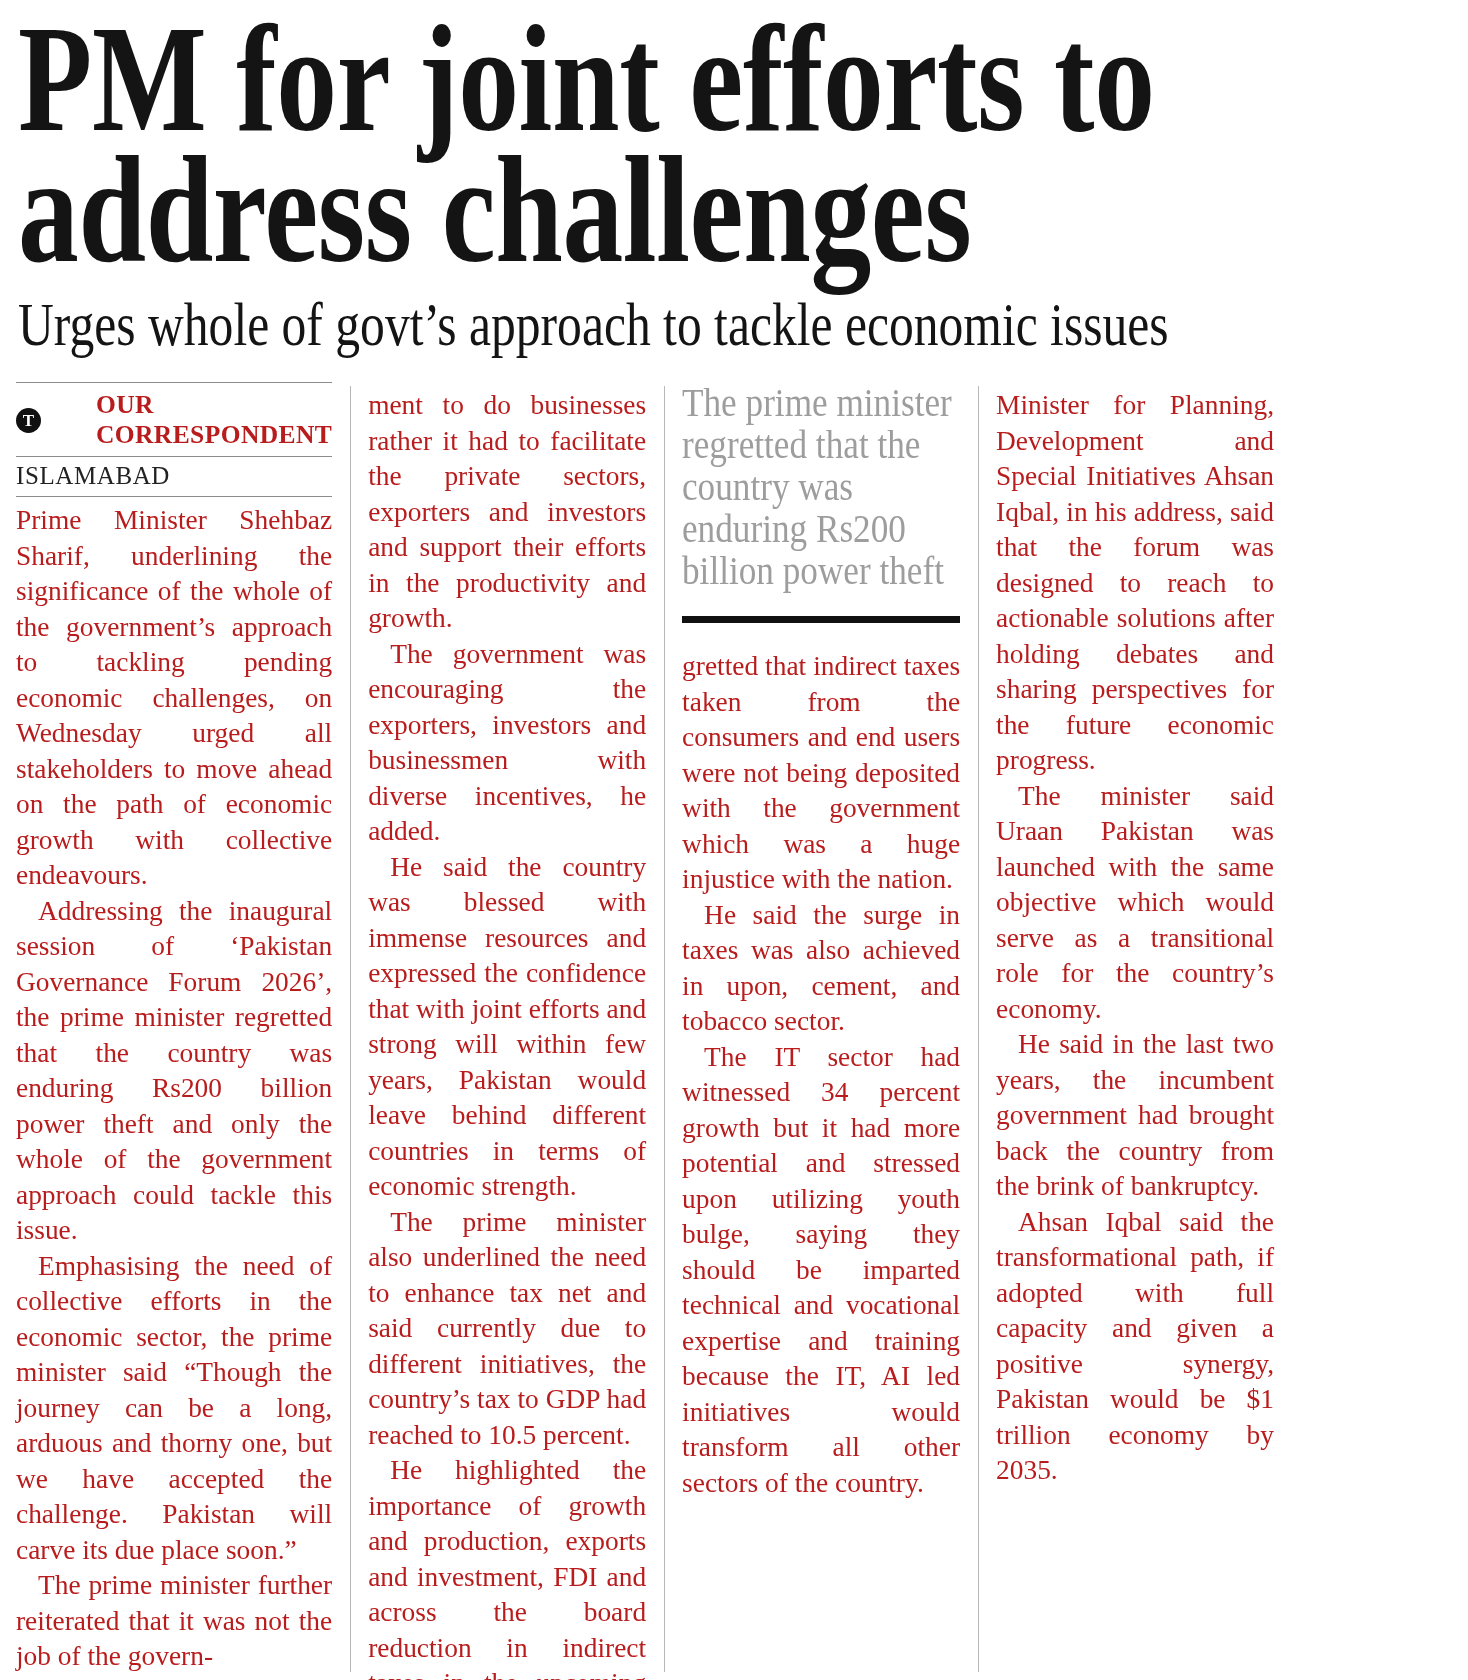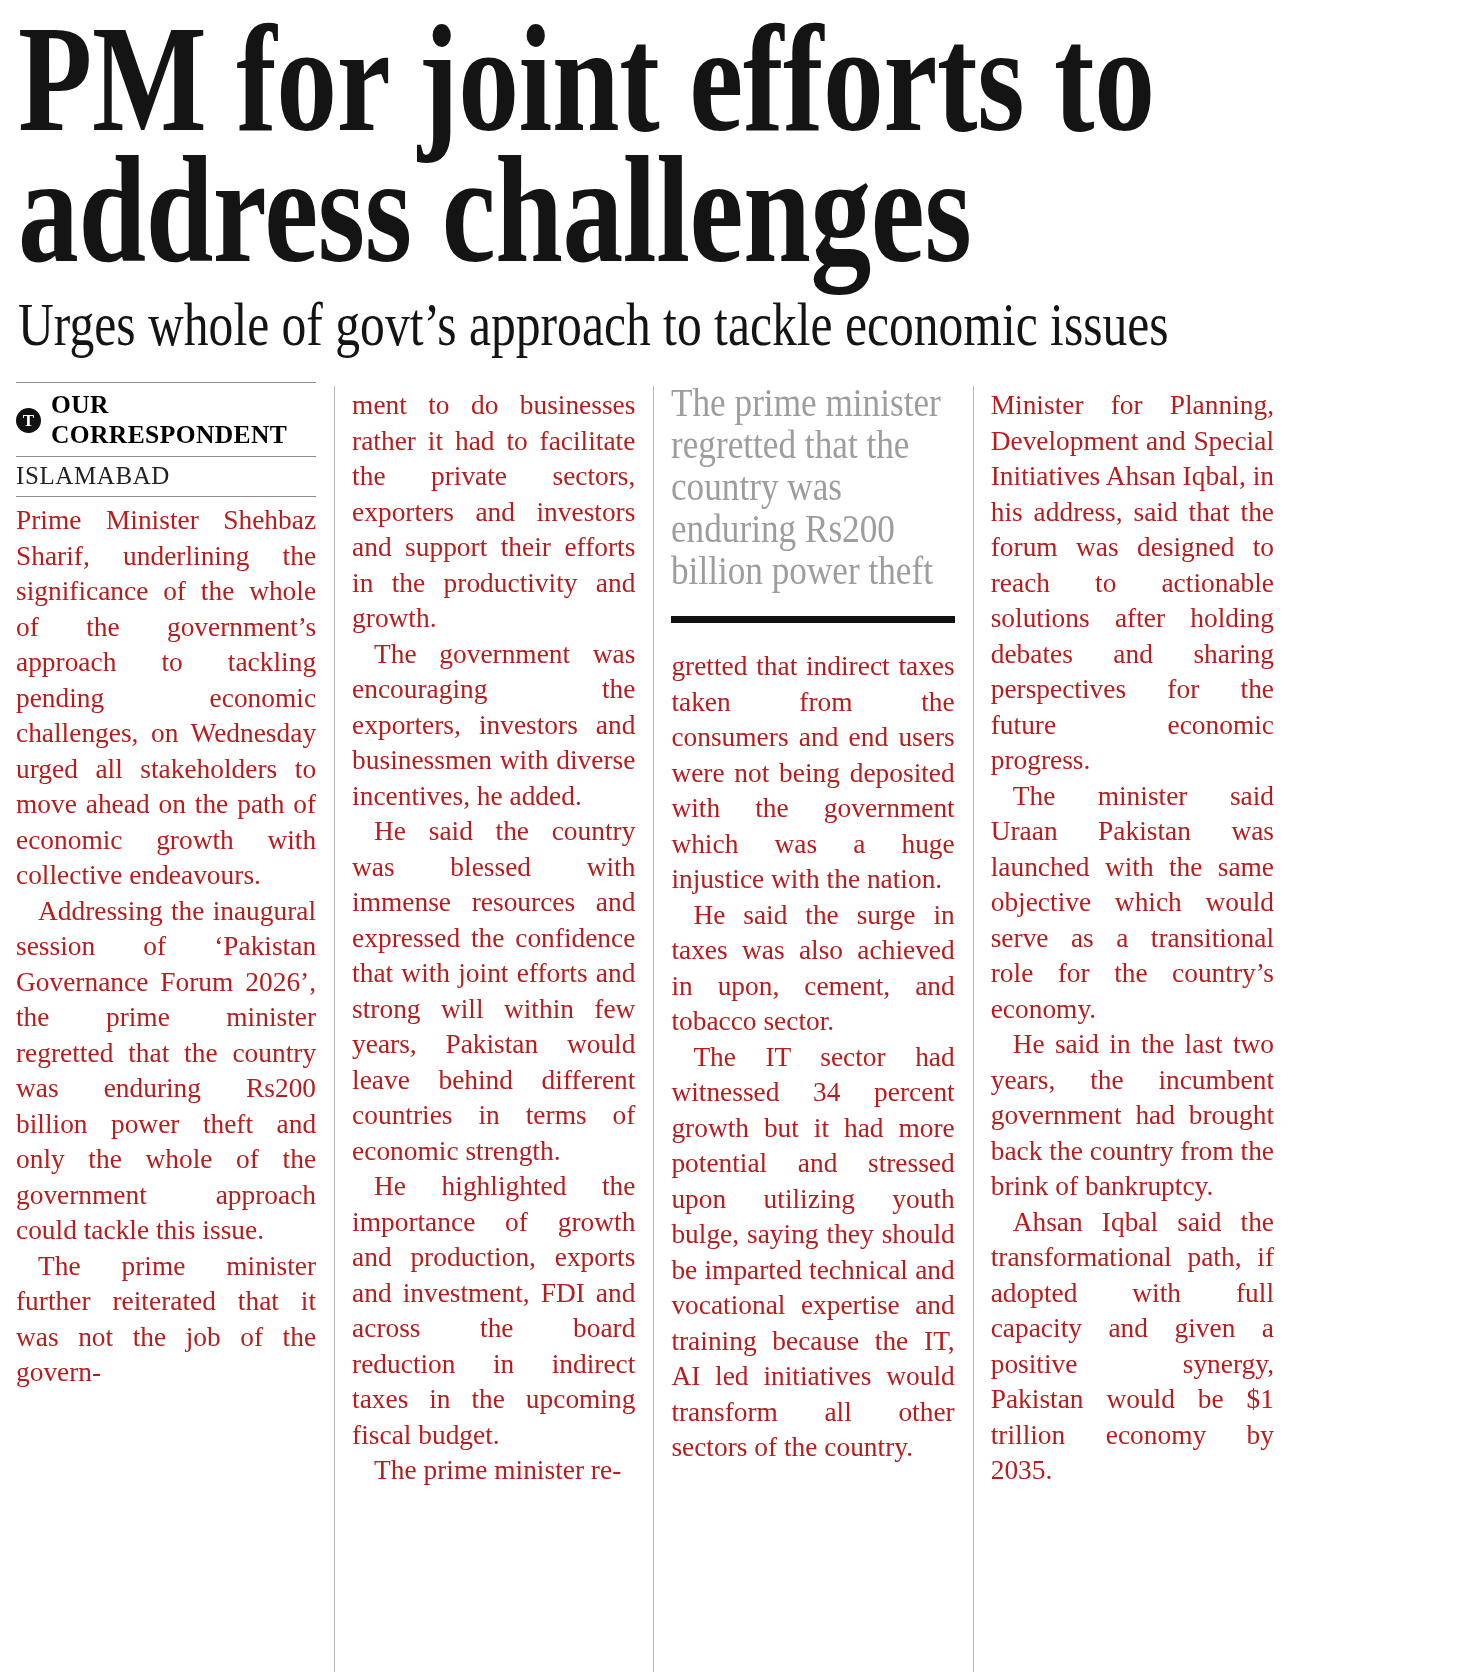--- a/index.html
+++ b/index.html
@@ -117,21 +117,22 @@
     font-weight: 700;
     font-size: 17px;
     line-height: 1;
     flex: 0 0 auto;
   }
   .byline-name {
     font-family: "Liberation Serif", "DejaVu Serif", serif;
     font-weight: 700;
     font-size: 25.5px;
     letter-spacing: 0.4px;
-    color: #000000;
+    color: #b91c1c;
+    margin-left: 45px;
   }
   .dateline {
     font-family: "Liberation Serif", "DejaVu Serif", serif;
     font-size: 25px;
     letter-spacing: 0.6px;
     color: #222222;
     padding: 5px 0 6px 0;
   }
 
   
@@ -193,30 +194,32 @@
           <span class="logo-mark">T</span>
           <span class="byline-name">OUR CORRESPONDENT</span>
         </div>
         <div class="rule-bottom"></div>
         <div class="dateline">ISLAMABAD</div>
         <div class="rule-bottom-thin"></div>
       </div>
       <div class="body">
         <p>Prime Minister Shehbaz Sharif, underlining the significance of the whole of the government’s approach to tackling pending economic challenges, on Wednesday urged all stakeholders to move ahead on the path of economic growth with collective endeavours.</p>
         <p>Addressing the inaugural session of ‘Pakistan Governance Forum 2026’, the prime minister regretted that the country was enduring Rs200 billion power theft and only the whole of the government approach could tackle this issue.</p>
+        <p>Emphasising the need of collective efforts in the economic sector, the prime minister said “Though the journey can be a long, arduous and thorny one, but we have accepted the challenge. Pakistan will carve its due place soon.”</p>
         <p>The prime minister further reiterated that it was not the job of the govern-</p>
       </div>
     </div>
 
     <div class="col">
       <div class="col-rule"></div>
       <div class="body top-pad">
         <p>ment to do businesses rather it had to facilitate the private sectors, exporters and investors and support their efforts in the productivity and growth.</p>
         <p>The government was encouraging the exporters, investors and businessmen with diverse incentives, he added.</p>
         <p>He said the country was blessed with immense resources and expressed the confidence that with joint efforts and strong will within few years, Pakistan would leave behind different countries in terms of economic strength.</p>
+        <p>The prime minister also underlined the need to enhance tax net and said currently due to different initiatives, the country’s tax to GDP had reached to 10.5 percent.</p>
         <p>He highlighted the importance of growth and production, exports and investment, FDI and across the board reduction in indirect taxes in the upcoming fiscal budget.</p>
         <p>The prime minister re-</p>
       </div>
     </div>
 
     <div class="col">
       <div class="col-rule"></div>
       <div class="pullquote">The prime minister regretted that the country was enduring Rs200 billion power theft</div>
       <div class="pullquote-rule"></div>
       <div class="body">

